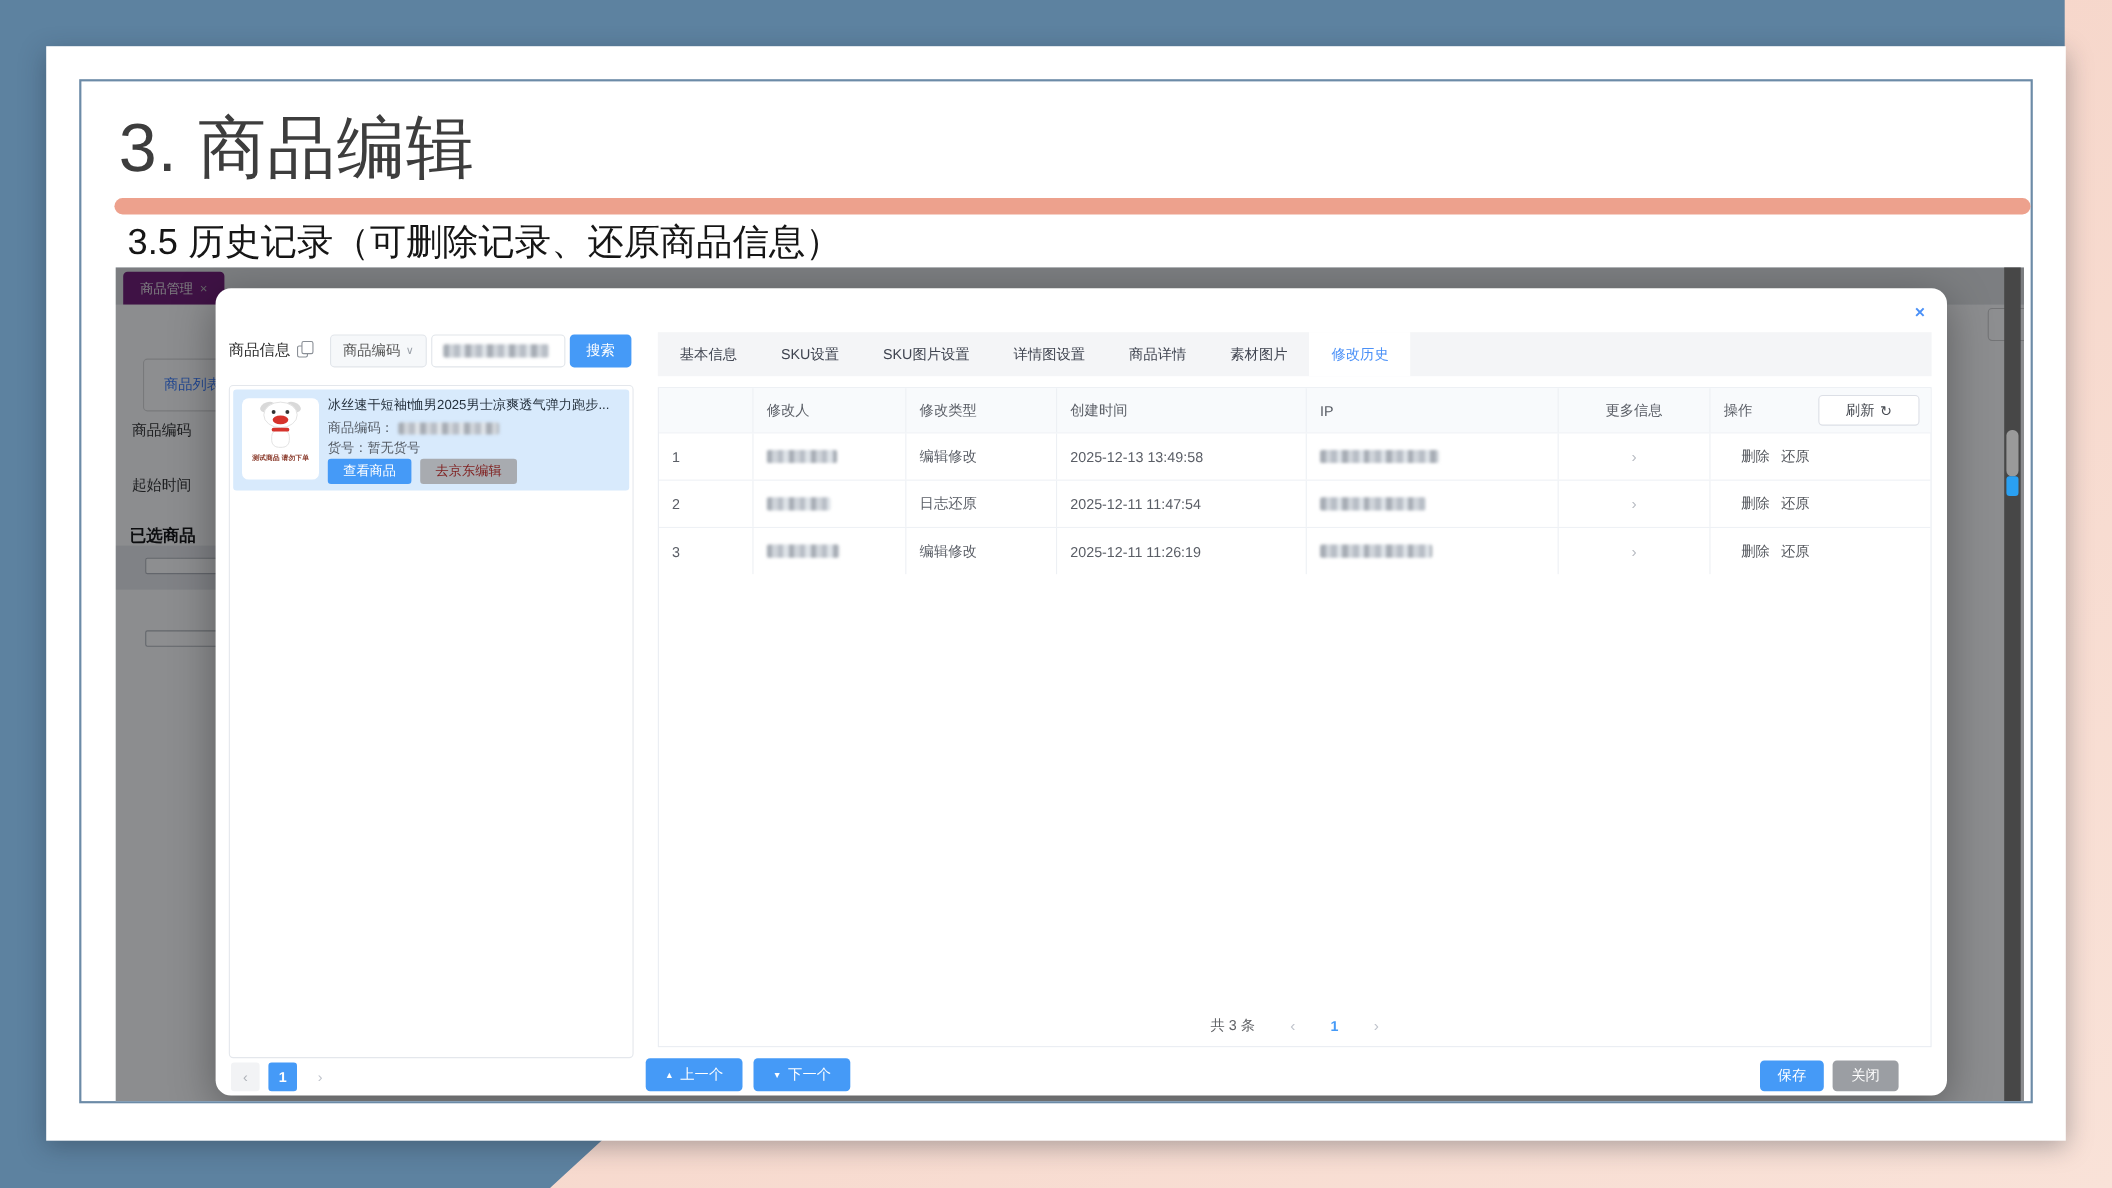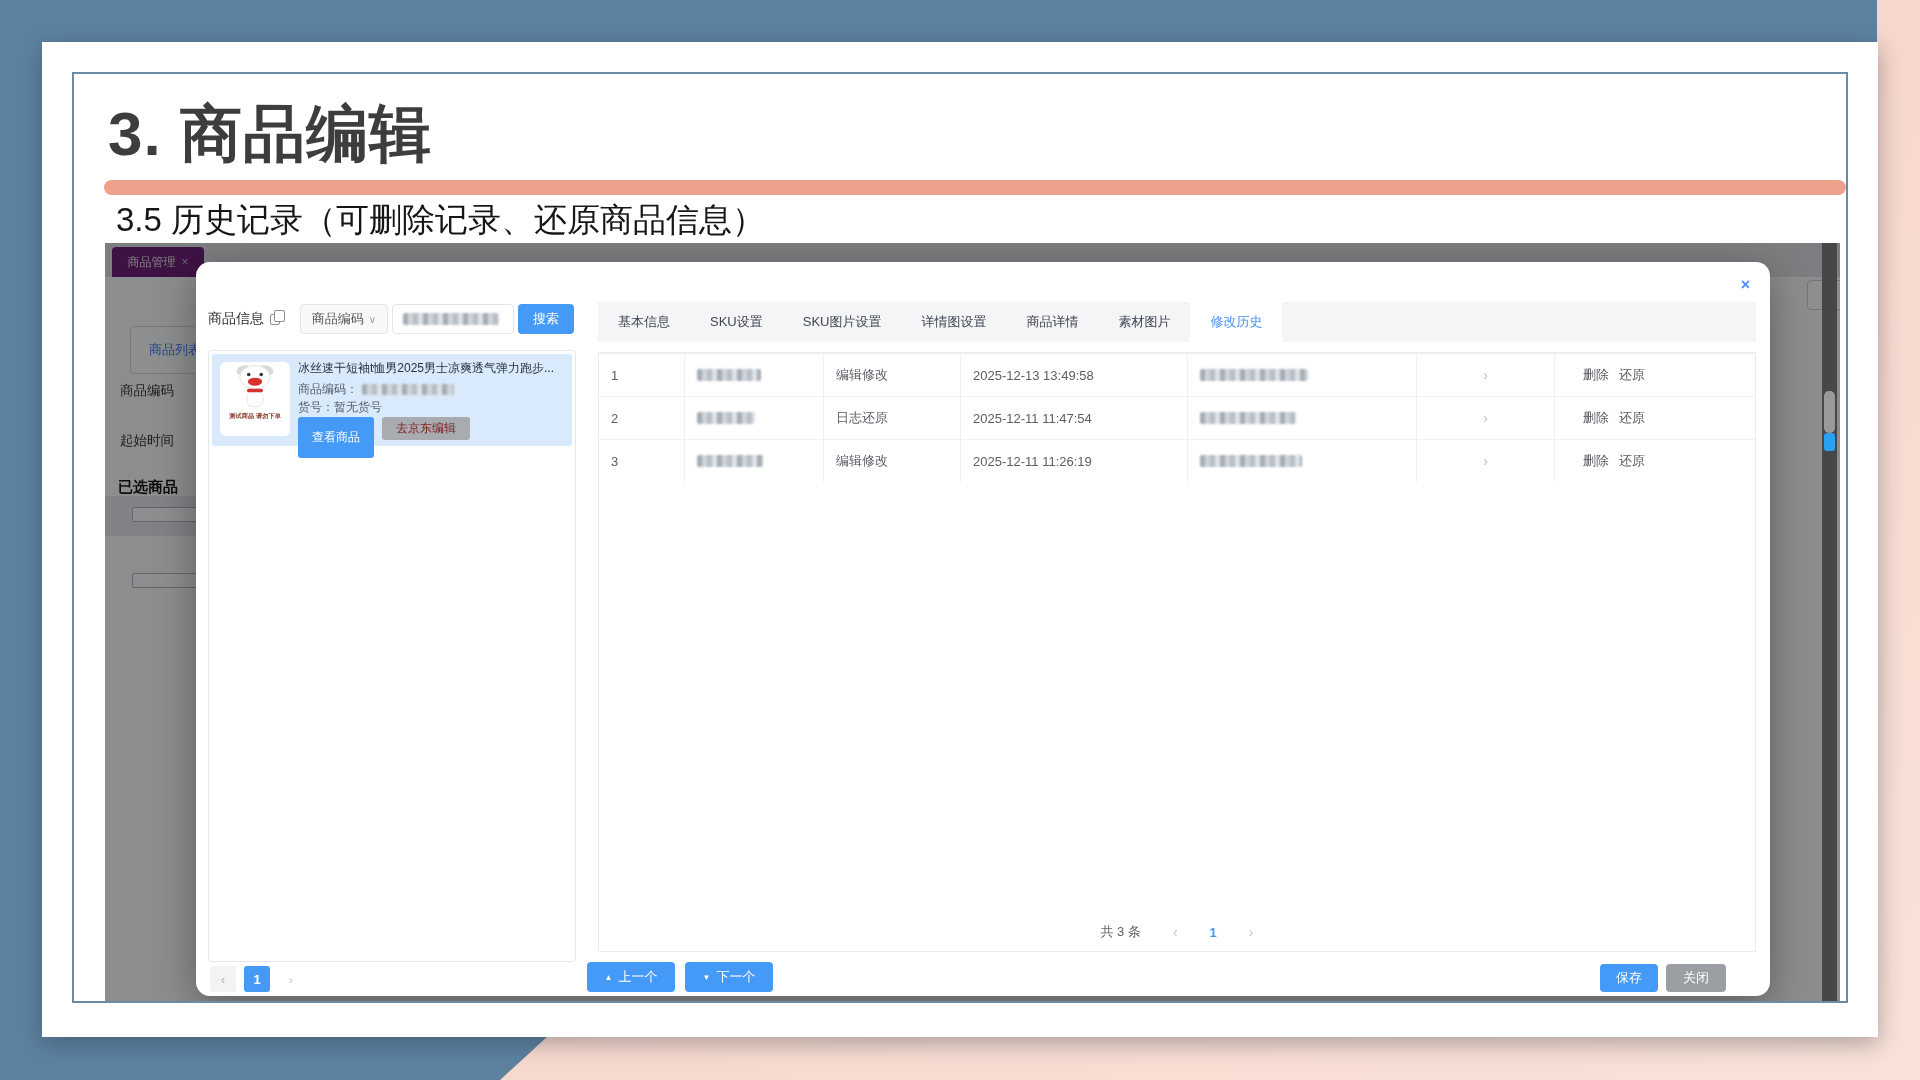--- a/index.html
+++ b/index.html
@@ -6,21 +6,21 @@
   html,body{background:#2c3a47}
   #stage{position:relative;width:1920px;height:1080px;overflow:hidden;
          font-family:"Liberation Sans","DejaVu Sans",sans-serif;background:#5d82a0}
 
   
   .bg-pink{position:absolute;inset:0;background:linear-gradient(150deg,#ecbcad 0%,#f6d6ca 45%,#f9e2d8 100%);
            clip-path:polygon(1877px 0,1920px 0,1920px 1080px,500px 1080px,548px 1036px,1877px 1036px)}
   .slide{position:absolute;left:42px;top:42px;width:1836px;height:995px;background:#fff;
          box-shadow:0 6px 22px rgba(25,35,50,.35)}
   .frame{position:absolute;left:30px;top:30px;width:1776px;height:931px;border:2px solid #6c8ba7}
-  .title{position:absolute;left:66px;top:50px;font-size:62px;font-weight:700;color:#3d3d3d;letter-spacing:1px}
+  .title{position:absolute;left:66px;top:50px;font-size:62px;font-weight:400;color:#3d3d3d;letter-spacing:1px}
   .accent{position:absolute;left:62px;top:138px;width:1742px;height:15px;background:#eda18d;border-radius:8px}
   .subtitle{position:absolute;left:74px;top:156px;font-size:33px;font-weight:500;color:#161616}
 
   
   .page{position:absolute;left:63px;top:201px;width:1735px;height:758px;background:#eef0f2;overflow:hidden}
   .strip{position:absolute;left:0;top:0;width:1735px;height:34px;background:#dfe1e4}
   .wtab{position:absolute;left:7px;top:4px;width:92px;height:30px;background:#701a75;border-radius:4px 4px 0 0;
         color:#e3e3e3;font-size:12px;display:flex;align-items:center;justify-content:center;gap:6px}
   .wtab .x{color:#b5b5b5;font-size:12px}
   .panel{position:absolute;left:0;top:34px;width:1735px;height:724px;background:#fdfdfd}
@@ -60,21 +60,21 @@
   .listbox{position:absolute;left:12px;top:88px;width:368px;height:612px;border:1px solid #e4e7ec;border-radius:4px;background:#fff}
   .pcard{position:absolute;left:3px;top:3px;width:360px;height:92px;background:#d8eafc;border-radius:3px}
   .pimg{position:absolute;left:8px;top:8px;width:70px;height:74px;background:#fff;border-radius:6px;overflow:hidden;
         display:flex;flex-direction:column;align-items:center}
   .pimg .cap{font-size:8px;color:#8c3d2e;white-space:nowrap;transform:scale(.78);transform-origin:center top;font-weight:bold}
   .pname{position:absolute;left:86px;top:6px;width:268px;font-size:12px;color:#25313d;white-space:nowrap;
          overflow:hidden;text-overflow:ellipsis}
   .pline{position:absolute;left:86px;font-size:12px;color:#565d66;display:flex;align-items:center;gap:4px}
   .pl1{top:27px}.pl2{top:45px}
   .pbtns{position:absolute;left:86px;top:63px;display:flex;gap:8px}
-  .bview{width:76px;height:41px;background:#459af7;border:none;border-radius:3px;color:#fff;font-size:12px;cursor:pointer}
+  .bview{width:76px;height:23px;background:#459af7;border:none;border-radius:3px;color:#fff;font-size:12px;cursor:pointer}
   .bjd{width:88px;height:23px;background:#a8abb0;border:none;border-radius:3px;color:#7f1d1d;font-size:12px;cursor:pointer}
 
   .lpag{position:absolute;left:14px;top:704px;display:flex;gap:8px;align-items:center}
   .pgbox{width:26px;height:26px;border-radius:3px;display:flex;align-items:center;justify-content:center;font-size:13px}
   .pgprev{background:#f2f3f5;color:#aeb2b8}
   .pgcur{background:#459af7;color:#fff;font-weight:bold}
   .pgnext{color:#c0c4cc}
 
   .tabs{position:absolute;left:402px;top:40px;width:1158px;height:40px;background:#f4f5f7;display:flex}
   .tab{padding:0 20px;line-height:40px;font-size:13px;color:#3f4450;cursor:pointer;white-space:nowrap}
@@ -203,20 +203,35 @@
           <div class="tab">基本信息</div>
           <div class="tab">SKU设置</div>
           <div class="tab">SKU图片设置</div>
           <div class="tab">详情图设置</div>
           <div class="tab">商品详情</div>
           <div class="tab">素材图片</div>
           <div class="tab active">修改历史</div>
         </div>
 
         <div class="tblwrap">
+          <div class="trow thead">
+            <div class="tc c0"></div>
+            <div class="tc c1">修改人</div>
+            <div class="tc c2">修改类型</div>
+            <div class="tc c3">创建时间</div>
+            <div class="tc c4">IP</div>
+            <div class="tc c5">更多信息</div>
+            <div class="tc c6" style="padding-left:12px">
+              <span>操作</span>
+              <button class="refbtn">
+                <span>刷新</span>
+                <span>↻</span>
+              </button>
+            </div>
+          </div>
 
           <div class="trow tbody">
             <div class="tc c0">1</div>
             <div class="tc c1">
                 <span class="redact r64"></span>
               </div>
             <div class="tc c2">编辑修改</div>
             <div class="tc c3">2025-12-13 13:49:58</div>
             <div class="tc c4">
                 <span class="redact r108"></span>

